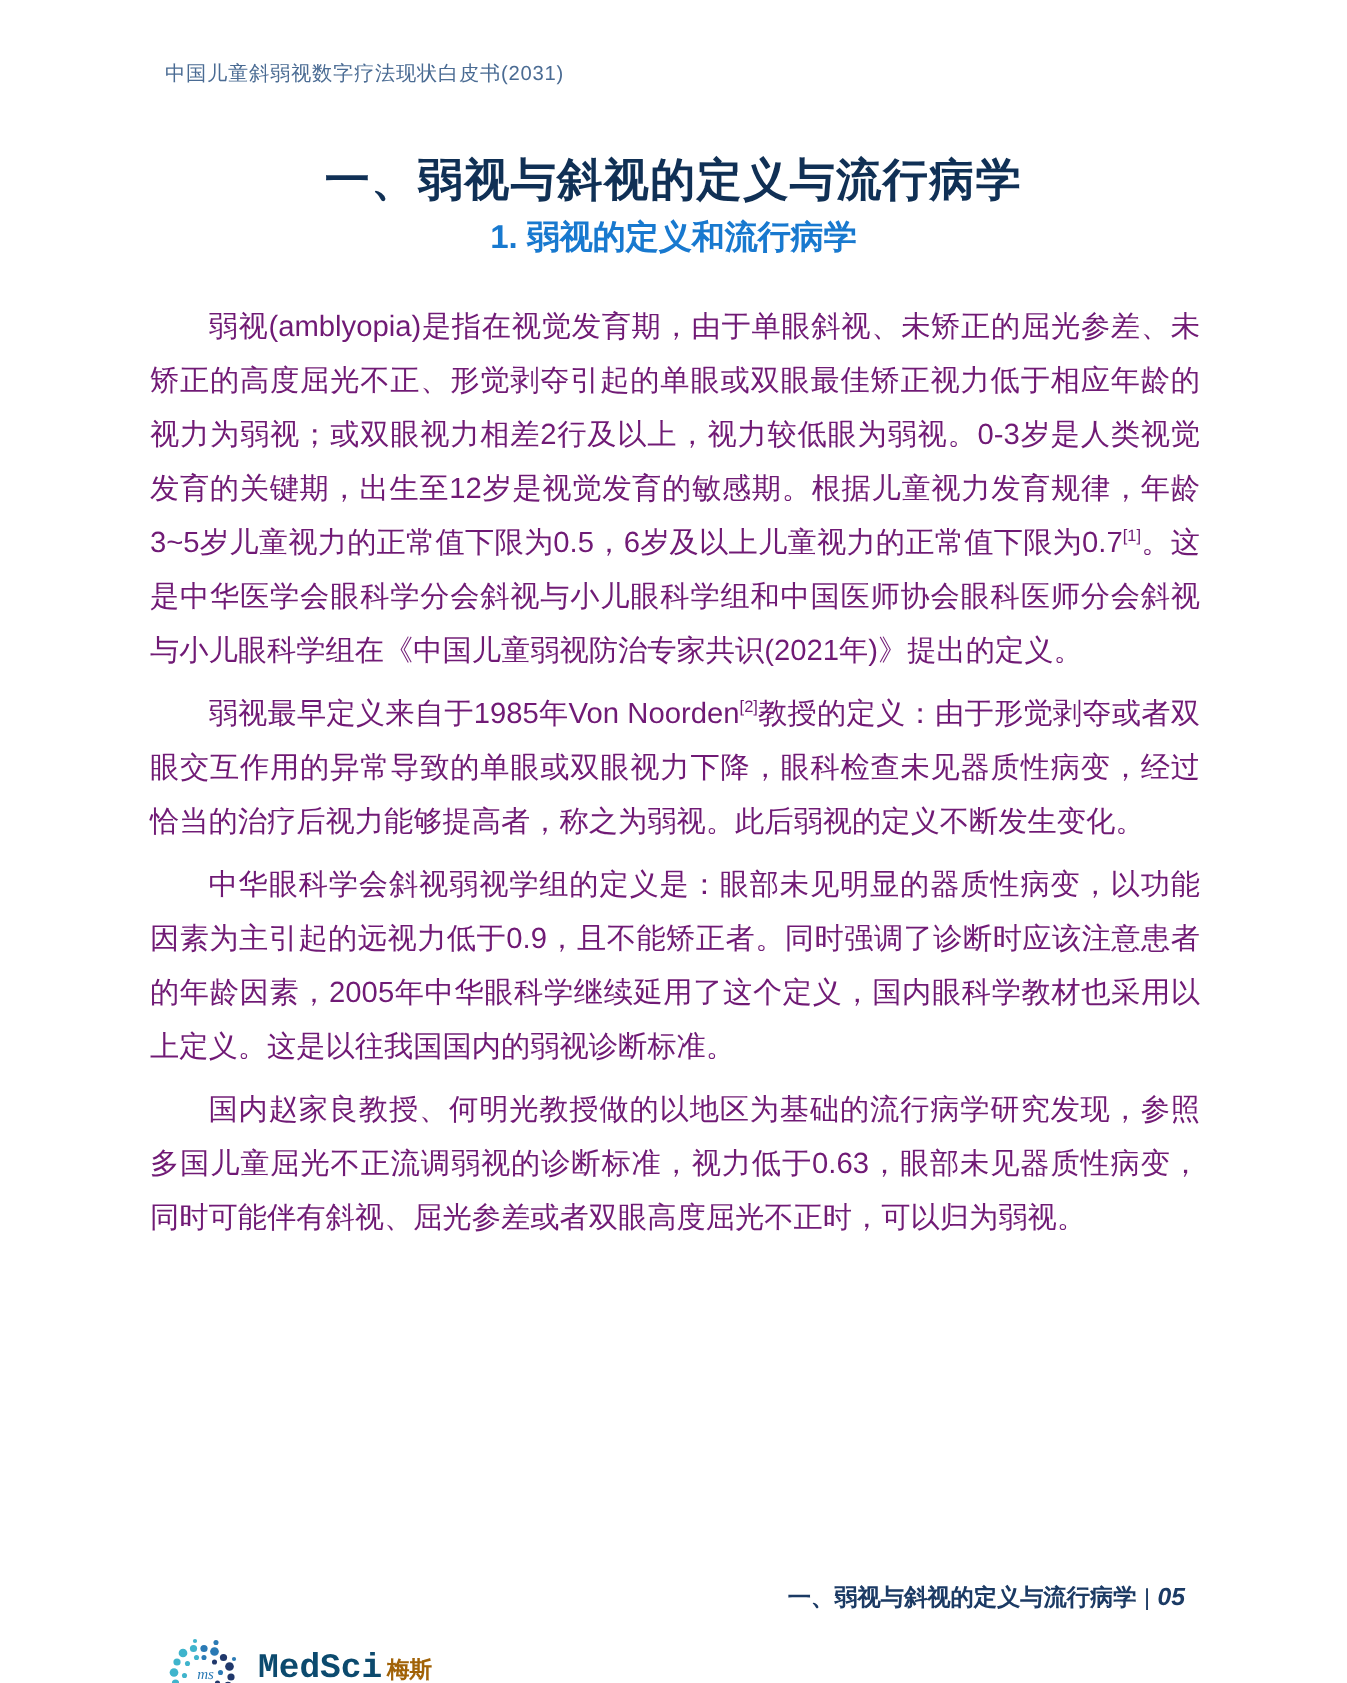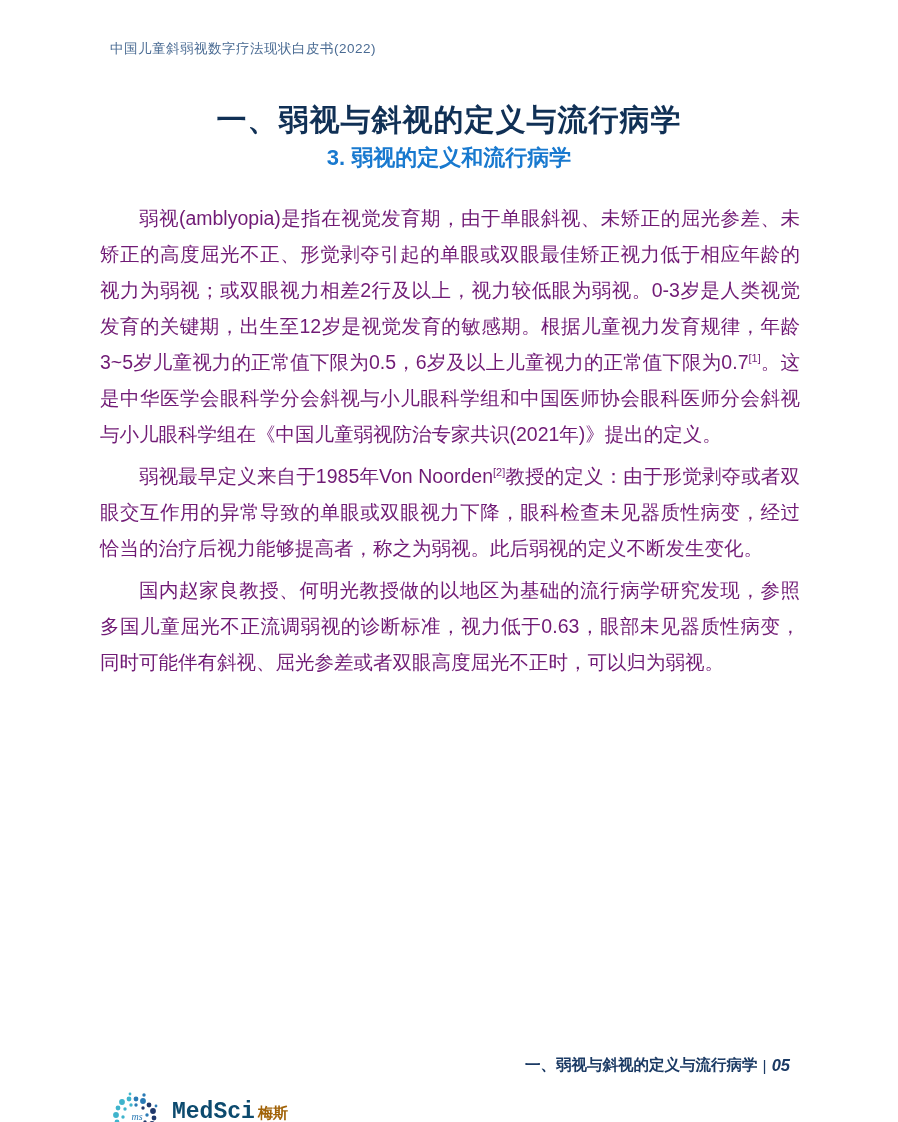--- a/index.html
+++ b/index.html
@@ -133,29 +133,30 @@
     font-weight: bold;
     font-size: 16.5px;
     font-style: italic;
   }
 </style>
 </head>
 <body>
 
 <div class="page">
 
-  <div class="doc-header">中国儿童斜弱视数字疗法现状白皮书(2022)</div>
+  <div class="doc-header">中国儿童斜弱视数字疗法现状白皮书(2031)</div>
 
   <h1 class="doc-title">一、弱视与斜视的定义与流行病学</h1>
 
-  <h2 class="doc-subtitle">3. 弱视的定义和流行病学</h2>
+  <h2 class="doc-subtitle">1. 弱视的定义和流行病学</h2>
 
   <div class="body-text">
     <p><span>弱视(amblyopia)是指在视觉发育期，由于单眼斜视、未矫正的屈光参差、未矫正的高度屈光不正、形觉剥夺引起的单眼或双眼最佳矫正视力低于相应年龄的视力为弱视；或双眼视力相差2行及以上，视力较低眼为弱视。0-3岁是人类视觉发育的关键期，出生至12岁是视觉发育的敏感期。根据儿童视力发育规律，年龄3~5岁儿童视力的正常值下限为0.5，6岁及以上儿童视力的正常值下限为0.7</span><sup>[1]</sup><span>。这是中华医学会眼科学分会斜视与小儿眼科学组和中国医师协会眼科医师分会斜视与小儿眼科学组在《中国儿童弱视防治专家共识(2021年)》提出的定义。</span></p>
     <p><span>弱视最早定义来自于1985年Von Noorden</span><sup>[2]</sup><span>教授的定义：由于形觉剥夺或者双眼交互作用的异常导致的单眼或双眼视力下降，眼科检查未见器质性病变，经过恰当的治疗后视力能够提高者，称之为弱视。此后弱视的定义不断发生变化。</span></p>
+    <p>中华眼科学会斜视弱视学组的定义是：眼部未见明显的器质性病变，以功能因素为主引起的远视力低于0.9，且不能矫正者。同时强调了诊断时应该注意患者的年龄因素，2005年中华眼科学继续延用了这个定义，国内眼科学教材也采用以上定义。这是以往我国国内的弱视诊断标准。</p>
     <p>国内赵家良教授、何明光教授做的以地区为基础的流行病学研究发现，参照多国儿童屈光不正流调弱视的诊断标准，视力低于0.63，眼部未见器质性病变，同时可能伴有斜视、屈光参差或者双眼高度屈光不正时，可以归为弱视。</p>
   </div>
 
   <div class="logo-block">
     <svg class="logo-dots" viewBox="0 0 52 56" xmlns="http://www.w3.org/2000/svg">
 
       <circle cx="26" cy="8" r="2.4" fill="#2a7ab5"></circle>
       <circle cx="33" cy="10" r="2.9" fill="#2a7ab5"></circle>
       <circle cx="39" cy="14" r="2.4" fill="#20386b"></circle>
       <circle cx="43" cy="20" r="2.9" fill="#20386b"></circle>

